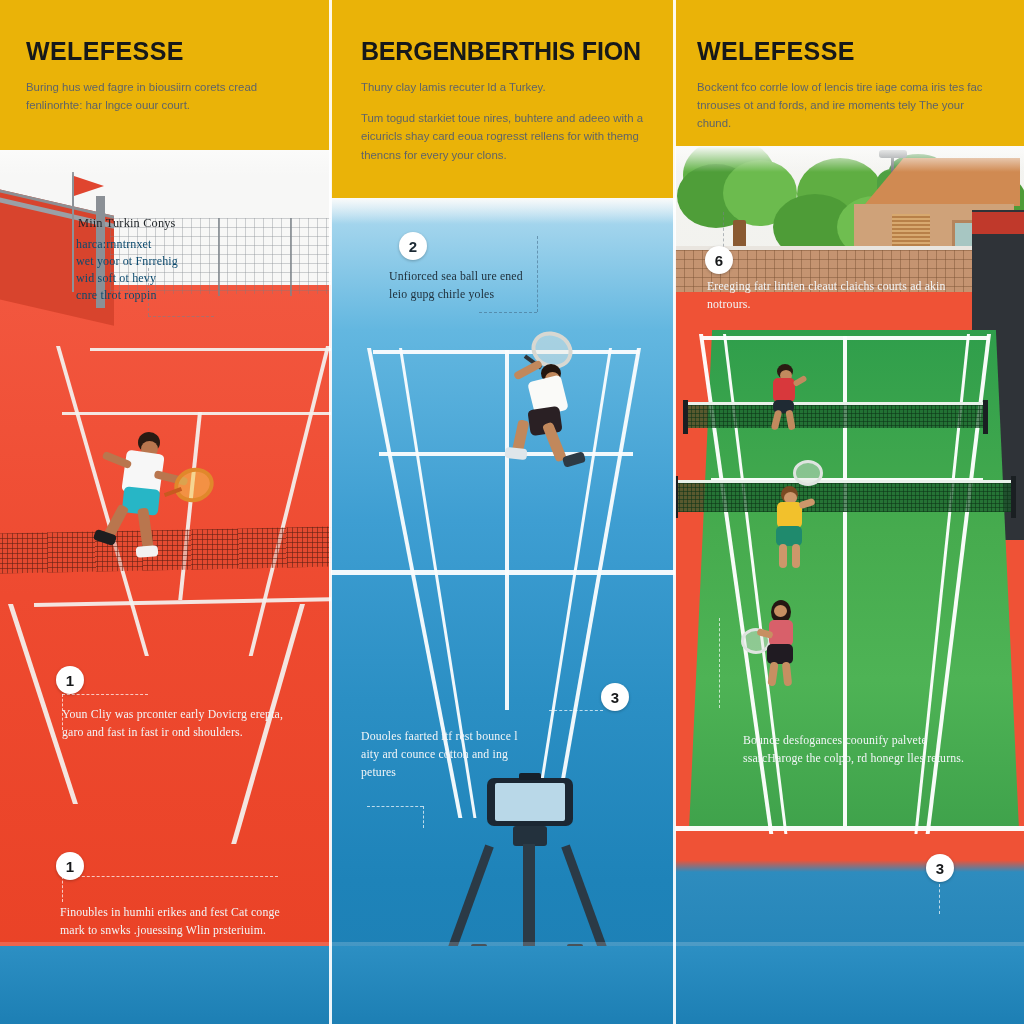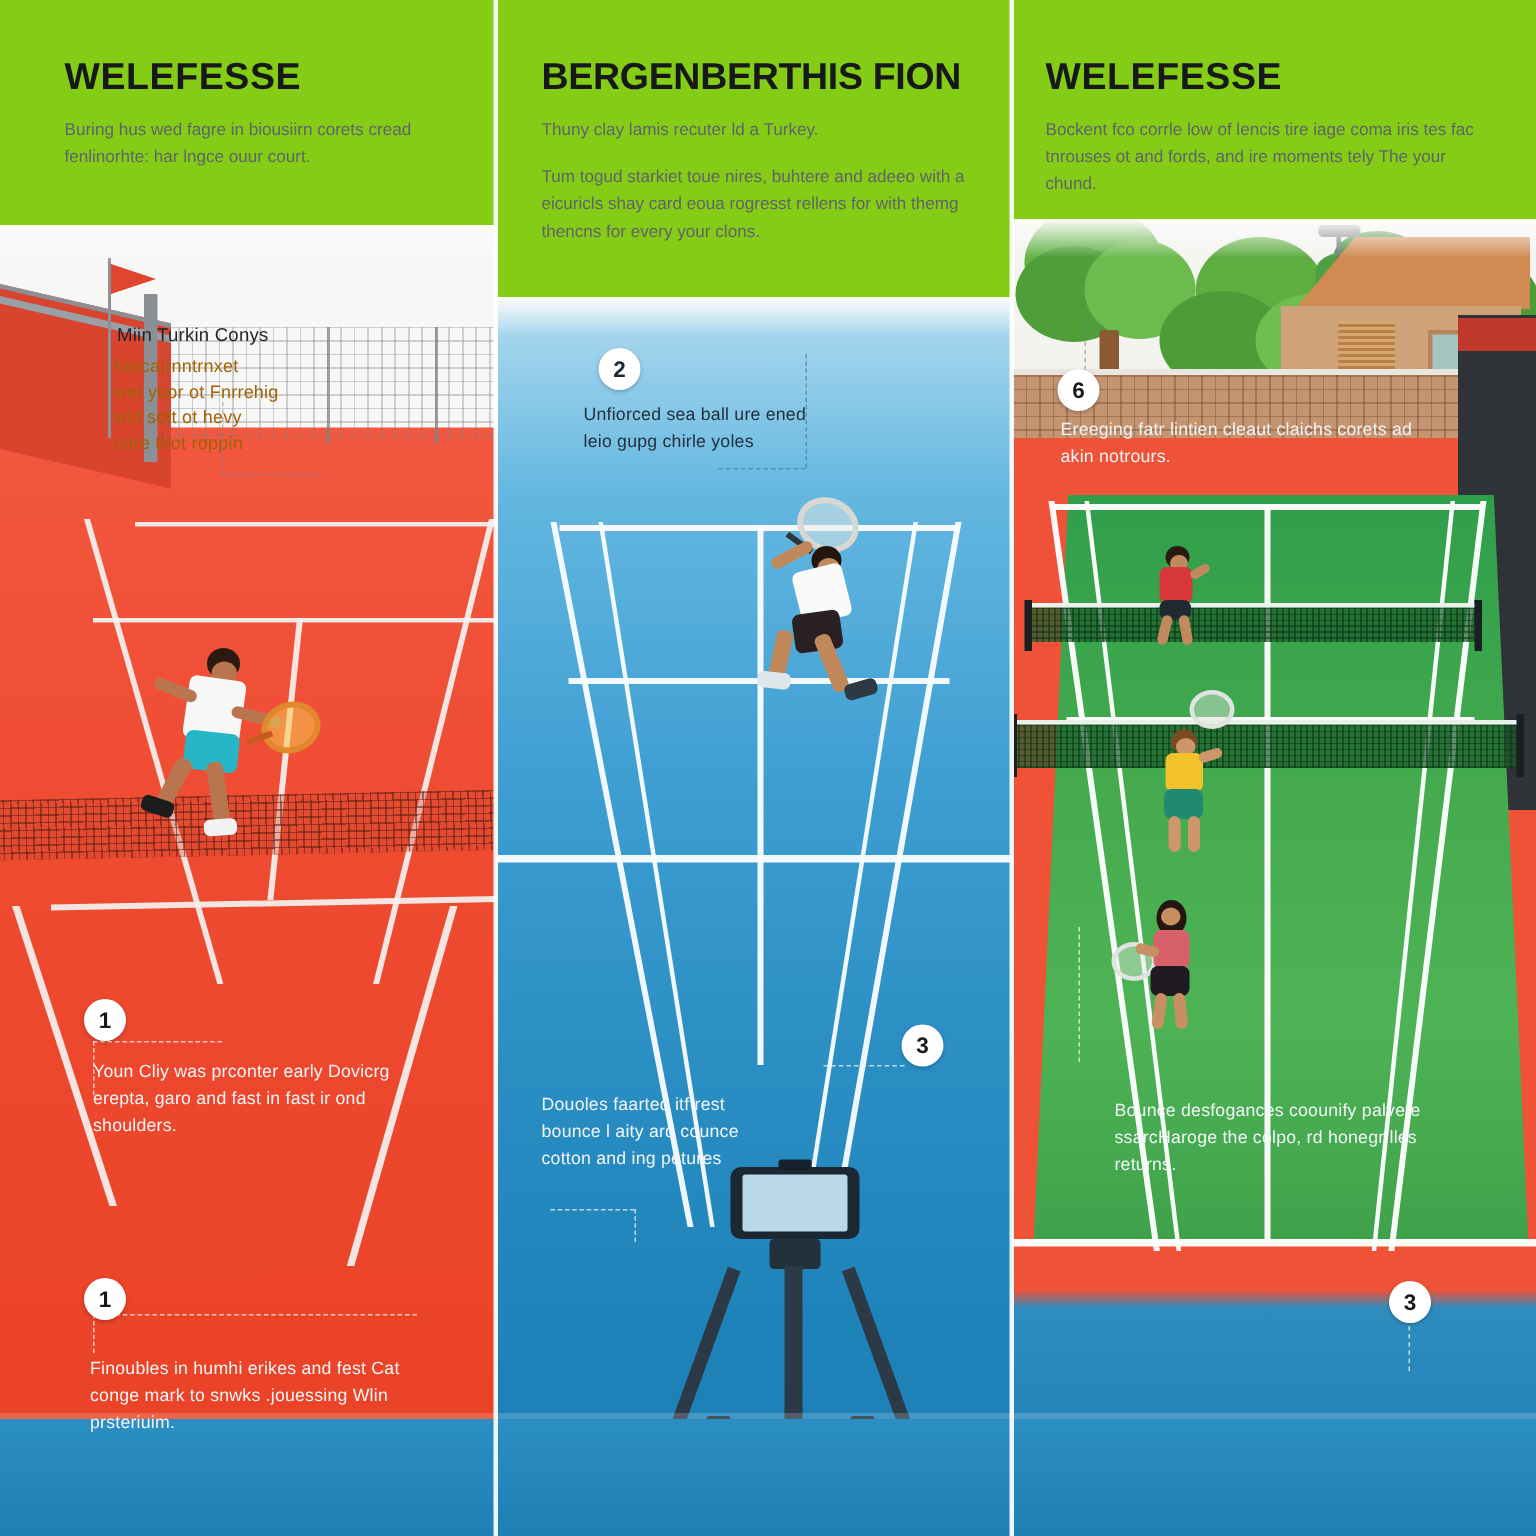--- a/index.html
+++ b/index.html
@@ -30,22 +30,22 @@
   .col-divider {
     position: absolute; top: 0; bottom: 0;
     width: 3px; background: #ffffff; z-index: 40;
     opacity: .92;
   }
 
   
   .header {
     position: absolute; left: 0; right: 0; top: 0;
     z-index: 30;
-    background: #84cc16;
-    padding: 38px 26px 14px 43px;
+    background: #eab308;
+    padding: 38px 26px 14px 26px;
   }
   #col-clay  .header { height: 150px; }
   #col-hard  .header { height: 198px; padding-left: 30px; }
   #col-grass .header { height: 146px; padding-left: 22px; }
 
   .header h1 {
     font-size: 25px;
     font-weight: 800;
     letter-spacing: .4px;
     color: #16181a;
@@ -256,20 +256,21 @@
     background: #ffffff;
     color: #17191b;
     font-size: 15px; font-weight: 600;
     display: flex; align-items: center; justify-content: center;
     box-shadow: 0 1px 3px rgba(0,0,0,.25);
   }
   .callout {
     position: absolute; z-index: 25;
     font-size: 11.8px; line-height: 1.52;
     letter-spacing: .15px;
+    font-family: Liberation Serif, serif;
   }
   .callout.on-dark { color: #f2f5f7; }
   .callout.on-light { color: #2d3136; }
 
   .leader {
     position: absolute; z-index: 20;
     border-left: 1.5px dashed rgba(255,255,255,.75);
   }
   .leader-h {
     position: absolute; z-index: 20;
@@ -329,21 +330,21 @@
         <div class="p-torso" style="left:27px; top:56px; width:36px; height:26px; background:#27b6c6; transform:rotate(6deg);"></div>
         <div class="p-limb" style="left:14px; top:72px; width:11px; height:38px; background:#b9764e; transform:rotate(28deg);"></div>
         <div class="p-limb" style="left:44px; top:76px; width:11px; height:42px; background:#b9764e; transform:rotate(-8deg);"></div>
         <div class="p-limb" style="left:-2px; top:100px; width:22px; height:11px; background:#1d1d1f; transform:rotate(18deg);"></div>
         <div class="p-limb" style="left:40px; top:114px; width:22px; height:11px; background:#f2f2f2; transform:rotate(-4deg);"></div>
         <div style="position:absolute; left:78px; top:36px; width:40px; height:34px; border:4px solid #e0882b; border-radius:50%; background:rgba(245,200,80,.55); transform:rotate(-18deg);"></div>
         <div style="position:absolute; left:68px; top:58px; width:18px; height:4px; background:#c75a1f; transform:rotate(-20deg);"></div>
       </div>
 
       <div class="callout on-light" id="clay-surface-note" style="left:78px; top:214px; width:180px; font-size:12.4px; color:#1f2327;">Miin Turkin Conys</div>
-      <div class="callout on-light" id="clay-overlay-note" style="left:76px; top:236px; width:176px; font-size:12px; color:#a16207; white-space:pre-line; line-height:1.42;">harca:rnntrnxet
+      <div class="callout on-light" id="clay-overlay-note" style="left:76px; top:236px; width:176px; font-size:12px; color:#0c4a6e; white-space:pre-line; line-height:1.42;">harca:rnntrnxet
 wet yoor ot Fnrrehig
 wid soft ot hevy
 cnre tlrot roppin</div>
 
       <div class="leader faint" style="left:148px; top:268px; height:48px;"></div>
       <div class="leader-h faint" style="left:148px; top:316px; width:66px;"></div>
     </div>
 
     <div class="marker" id="clay-marker-1" style="left:56px; top:666px;">1</div>
     <div class="leader-h dark" style="left:62px; top:694px; width:86px;"></div>
@@ -513,21 +514,21 @@
         <div class="p-head" style="left:17px; top:5px; width:13px; height:12px; background:#c78f62;"></div>
         <div class="p-torso" style="left:12px; top:20px; width:24px; height:26px; background:#d8606a;"></div>
         <div class="p-limb" style="left:0px;  top:30px; width:16px; height:7px; background:#c78f62; transform:rotate(14deg);"></div>
         <div class="p-torso" style="left:10px; top:44px; width:26px; height:20px; background:#201b22;"></div>
         <div class="p-limb" style="left:12px; top:62px; width:8px; height:24px; background:#c78f62; transform:rotate(8deg);"></div>
         <div class="p-limb" style="left:26px; top:62px; width:8px; height:24px; background:#c78f62; transform:rotate(-6deg);"></div>
       </div>
     </div>
 
     <div class="marker" id="grass-marker-6" style="left:30px; top:246px;">6</div>
-    <div class="callout on-dark" style="left:32px; top:278px; width:244px;">Ereeging fatr lintien cleaut claichs corets ad akin notrours.</div>
+    <div class="callout on-dark" style="left:32px; top:278px; width:244px;">Ereeging fatr lintien cleaut claichs courts ad akin notrours.</div>
     <div class="leader faint" style="left:48px; top:212px; height:40px;"></div>
 
     <div class="callout on-dark" style="left:68px; top:732px; width:230px;">Bounce desfogances coounify palvete ssarcHaroge the colpo, rd honegr lles returns.</div>
     <div class="leader dark" style="left:44px; top:618px; height:90px;"></div>
 
     <div class="marker" id="grass-marker-3" style="top: 854px; left: 251px;">3</div>
     <div class="leader dark" style="left:264px; top:884px; height:30px;"></div>
 
     <header class="header">
       <h1>WELEFESSE</h1>

